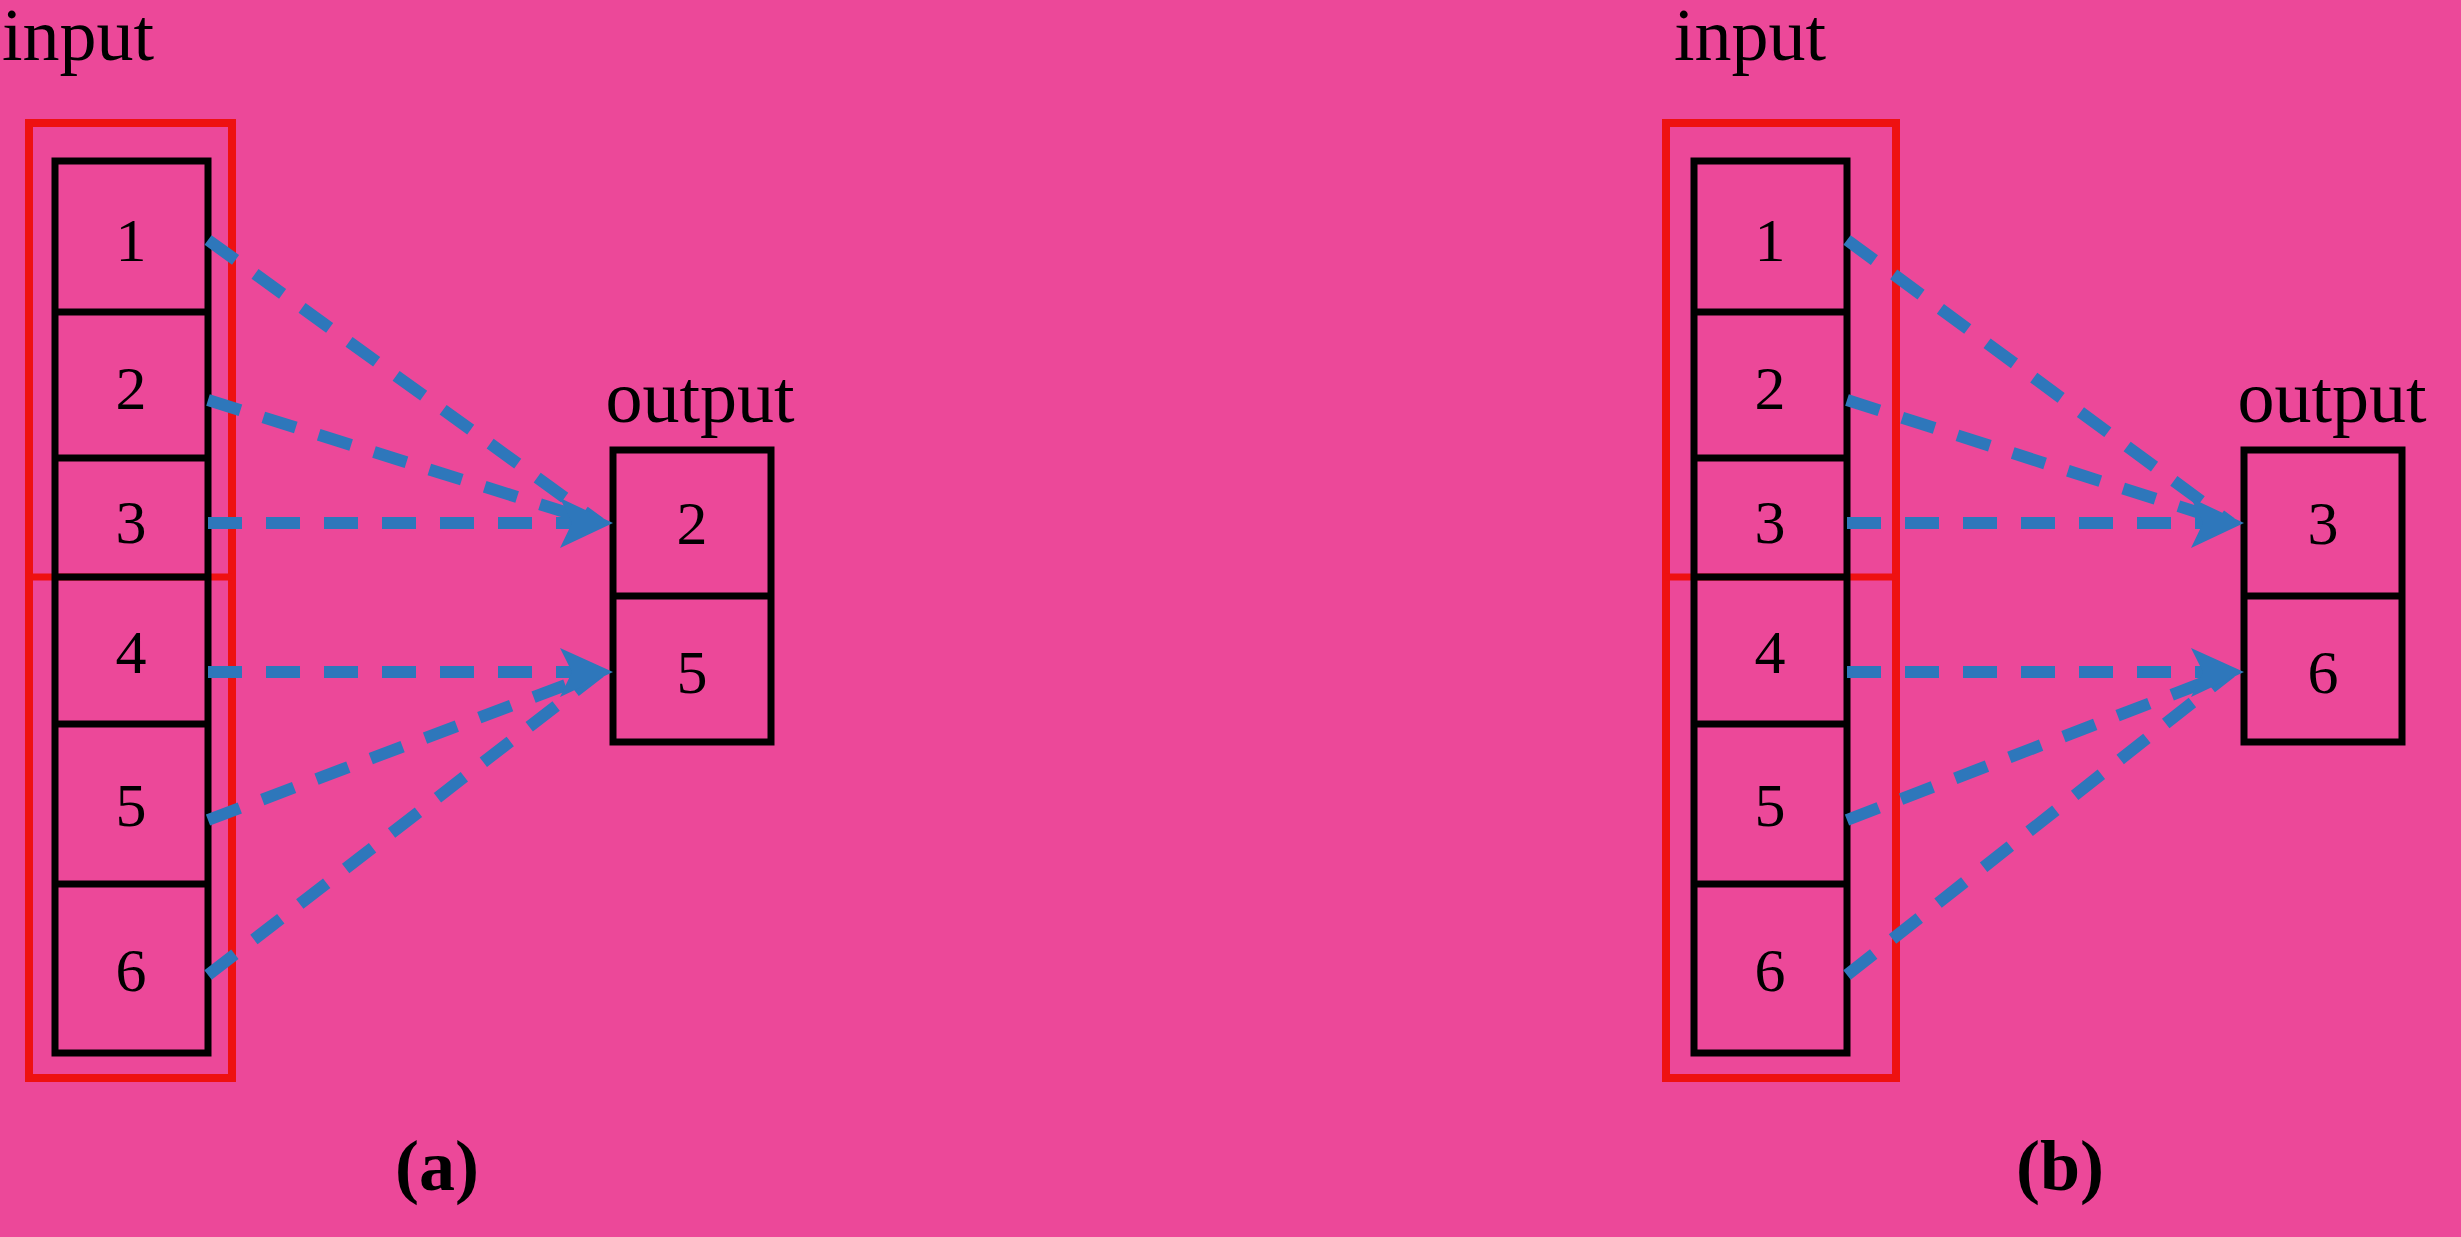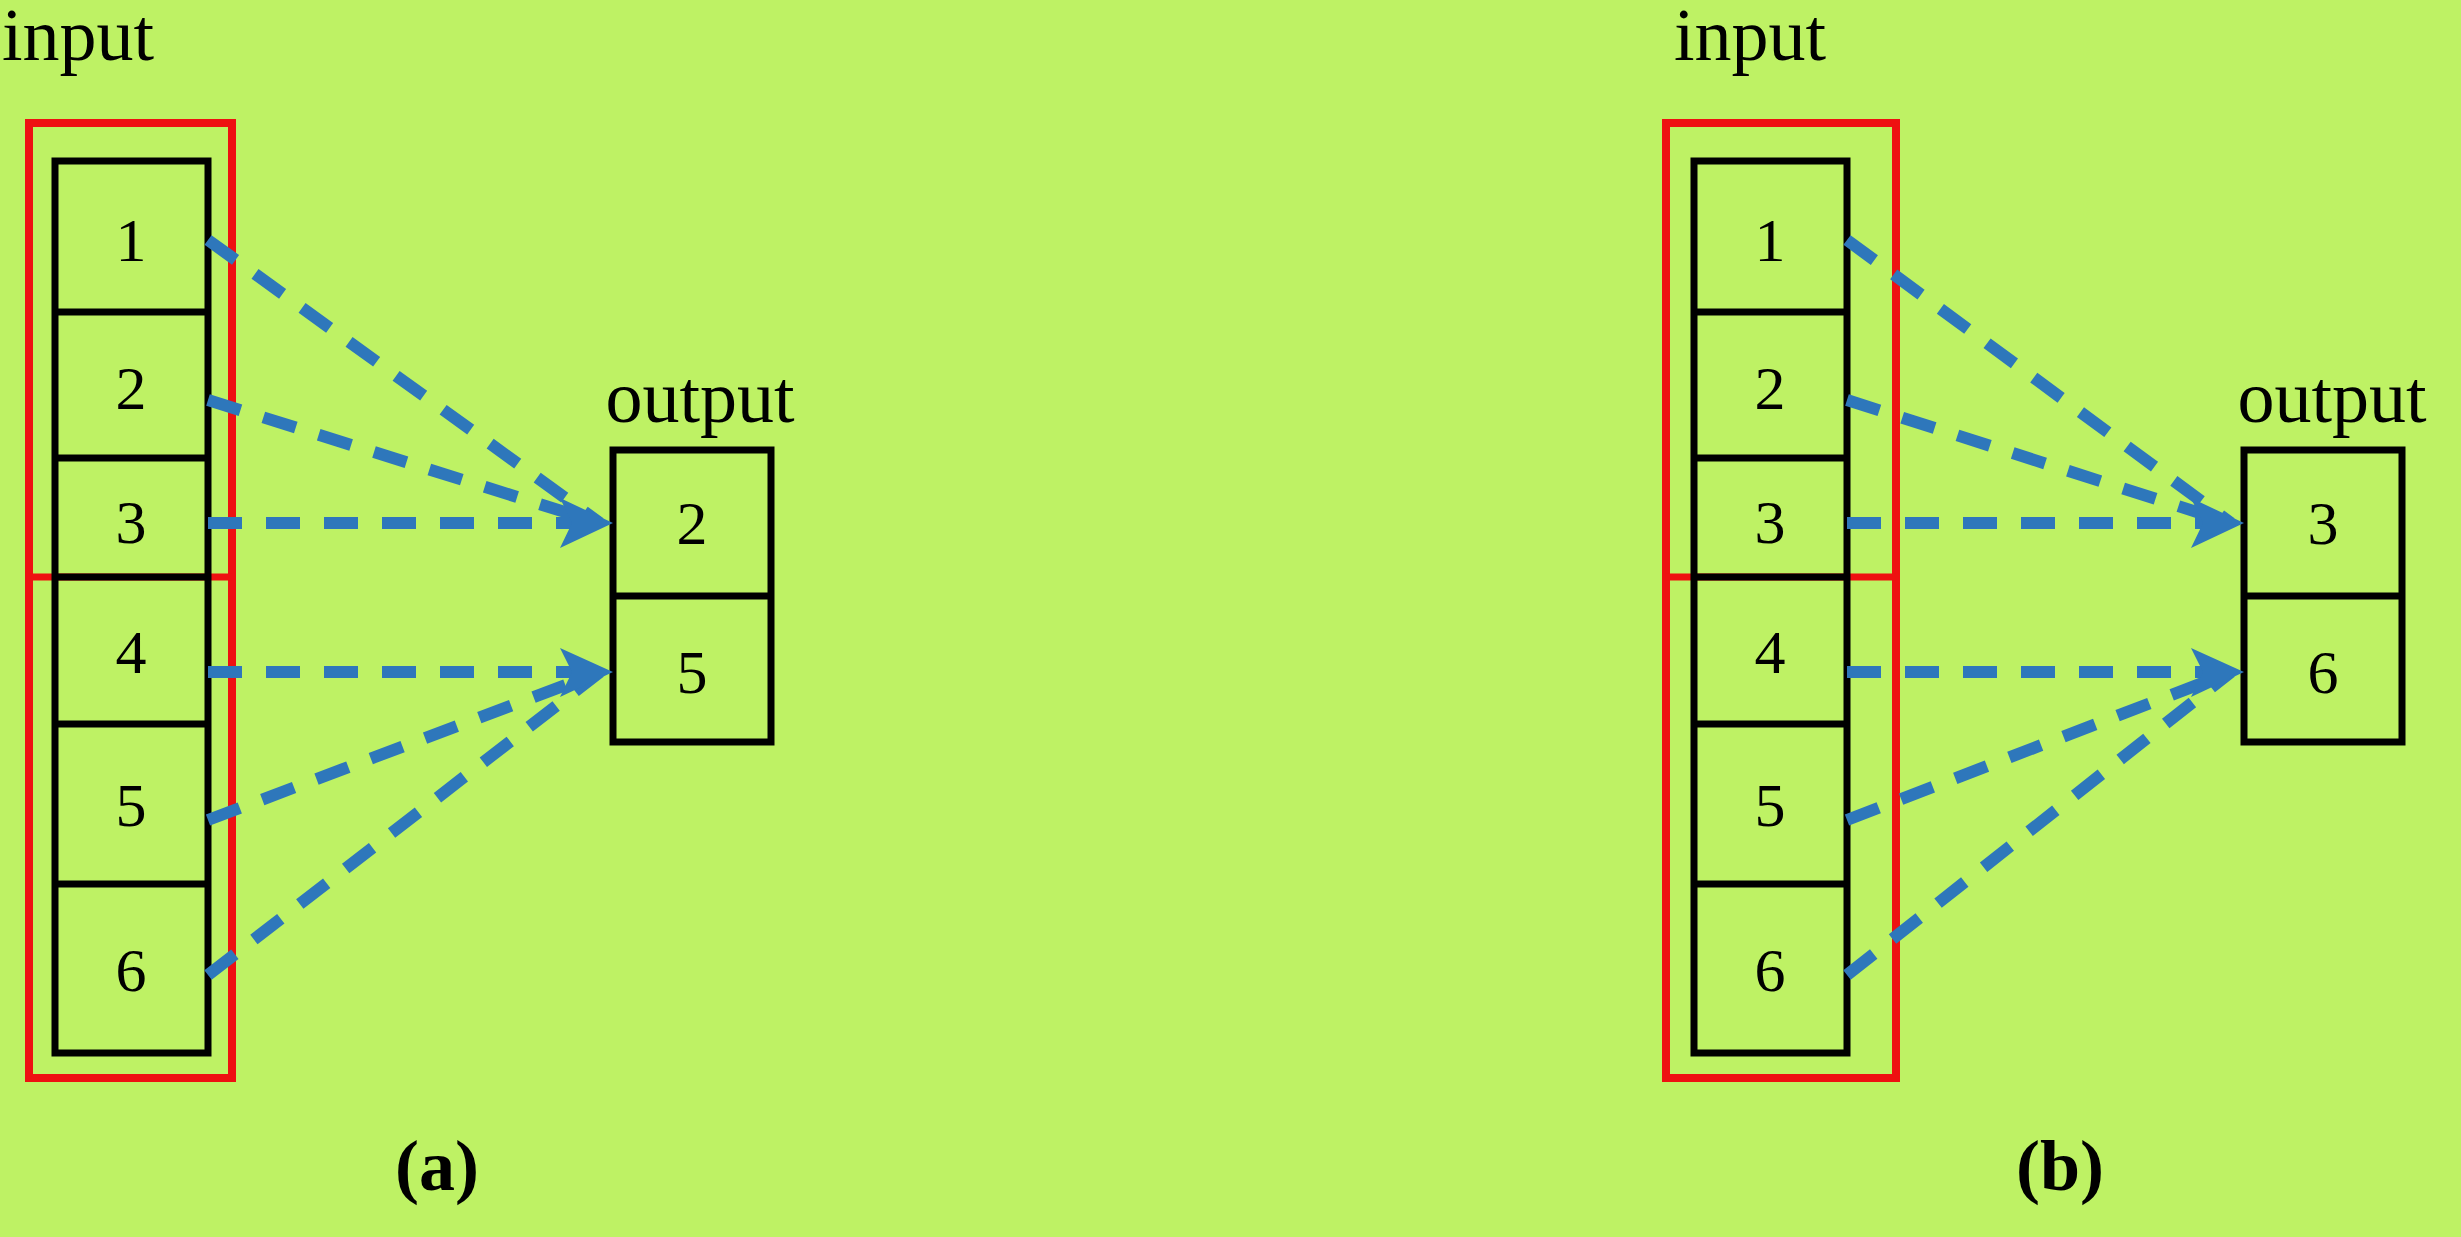--- a/index.html
+++ b/index.html
@@ -10,21 +10,21 @@
   body {
     width: 2461px;
     height: 1237px;
     overflow: hidden;
     font-family: "Liberation Serif", "DejaVu Serif", serif;
   }
   #figure-root {
     position: relative;
     width: 2461px;
     height: 1237px;
-    background: #bef264;
+    background: #ec4899;
   }
   svg.diagram-canvas {
     position: absolute;
     left: 0;
     top: 0;
     width: 2461px;
     height: 1237px;
     display: block;
   }
   text {

